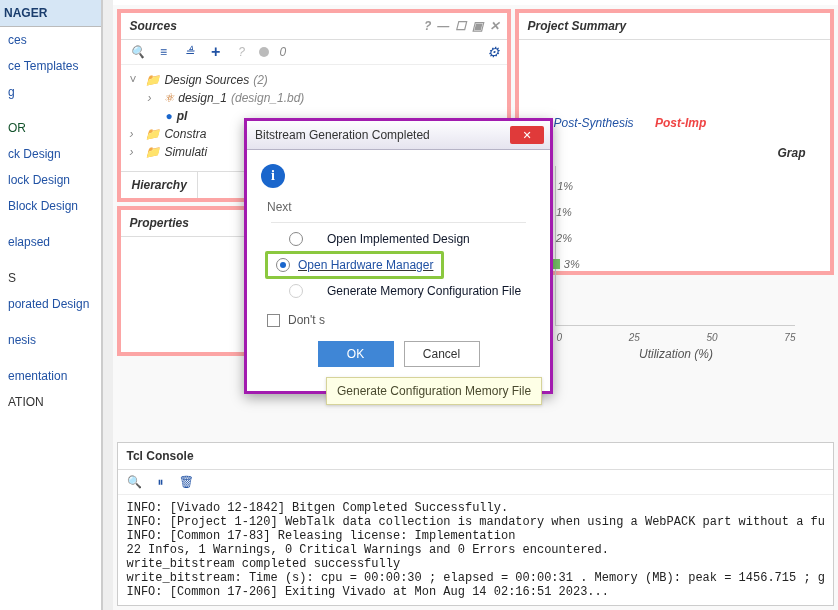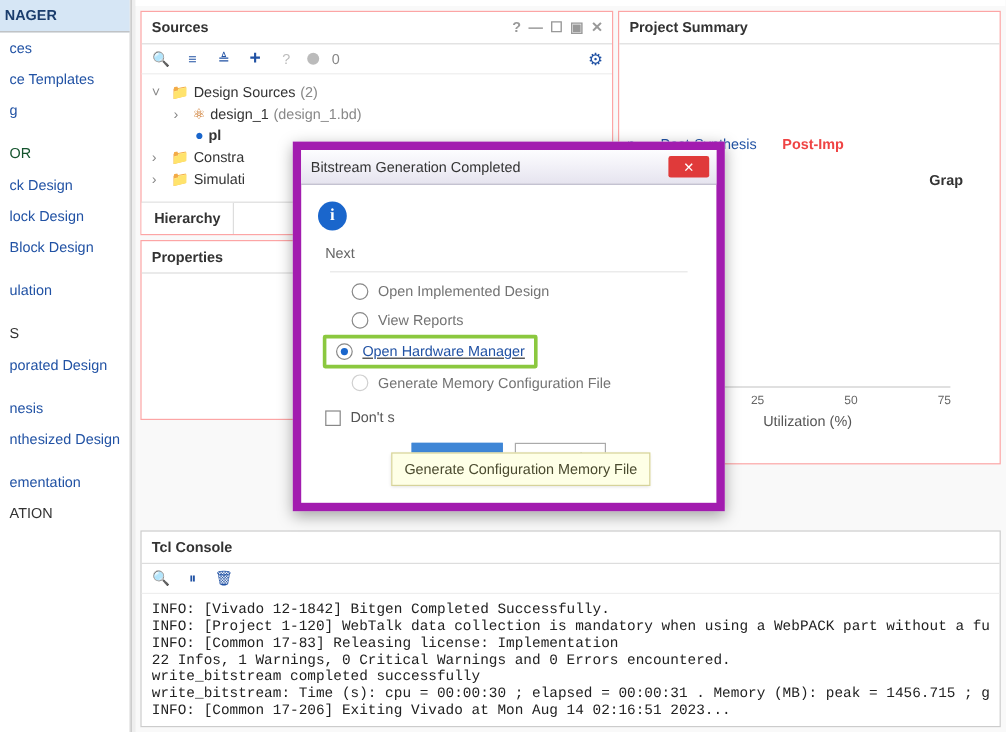--- a/index.html
+++ b/index.html
@@ -6,21 +6,21 @@
   body { margin:0; padding:0; background:#f9f9f9; width:838px; height:610px; overflow:hidden; font-size:12px; position:relative; color:#333; }
   .root { display:flex; height:100%; }
   .leftnav { width:126px; background:#fff; border-right:1px solid #ccc; display:flex; flex-direction:column; }
   .leftnav-header { background:#d6e6f5; color:#1a3d6d; font-weight:bold; padding:6px 4px; border-bottom:1px solid #bbb; }
   .leftnav-item { padding:6px 8px; color:#2152a4; cursor:pointer; white-space:nowrap; overflow:hidden; }
   .leftnav-sep { height:10px; }
   .main { flex:1; display:flex; flex-direction:column; }
   .topband { height:5px; background:#fff;}
   .workarea { flex:1; display:flex; gap:4px; padding:4px; }
   .col { display:flex; flex-direction:column; }
-  .panel { background:#fff; border:1px solid #fca5a5; margin-bottom:4px; }
+  .panel { background:#fff; border:4px solid #fca5a5; margin-bottom:4px;font-style:italic; }
   .panel-title { display:flex; align-items:center; justify-content:space-between; padding:6px 8px; color:#333; font-weight:bold; border-bottom:1px solid #ddd;}
   .panel-title .winctrl { display:flex; gap:6px; color:#999; }
   .winctrl span { cursor:pointer; }
   .toolbar { display:flex; align-items:center; gap:10px; padding:4px 8px; color:#2152a4; border-bottom:1px solid #eee;}
   .toolbar .spacer { flex:1; }
   .icon { display:inline-flex; align-items:center; justify-content:center; width:16px; height:16px; }
   .tree { padding:6px 6px 10px 6px; font-size:12px; }
   .tree-row { display:flex; align-items:center; gap:4px; padding:2px 0 2px 6px; white-space:nowrap;}
   .tree-row .fold { color:#888; width:12px; display:inline-block;}
   .tree-row .orange { color:#c66a17; }
@@ -35,29 +35,29 @@
   .chart .bar-row { position:absolute; left:-26px; display:flex; align-items:center; gap:4px; font-size:11px; color:#666;}
   .chart .bar { height:10px; background:#79c36a;}
   .chart .xticks { position:absolute; bottom:-18px; left:0; right:0; display:flex; justify-content:space-between; font-size:10px; color:#666;}
   .chart .xlabel { position:absolute; bottom:-36px; left:0; right:0; text-align:center; color:#555;}
   .chart-title { position:absolute; top:-20px; right:-10px; font-weight:bold;}
   .tcl { background:#fff; border:1px solid #ccc; margin:4px; }
   .tcl-title { display:flex; align-items:center; justify-content:space-between; padding:6px 8px; font-weight:bold; border-bottom:1px solid #ddd;}
   .tcl-bar { display:flex; gap:10px; padding:4px 8px; border-bottom:1px solid #eee; color:#2152a4;}
   .tcl-log { font-family:"Consolas","Courier New",monospace; font-size:12px; padding:6px 8px; white-space:pre; color:#222; overflow:hidden;}
   
-  .dialog { position:absolute; left:244px; top:118px; width:360px; background:#fff; border:7px solid #a21caf; box-shadow:0 4px 12px rgba(0,0,0,0.35);}
+  .dialog { position:absolute; left:244px; top:118px; width:309px; background:#fff; border:3px solid #a21caf; box-shadow:0 4px 12px rgba(0,0,0,0.35);}
   .dialog-title { display:flex; align-items:center; justify-content:space-between; background:linear-gradient(#fdfdff,#e6e4ef); padding:5px 6px 5px 8px; border-bottom:1px solid #b6b3c6;}
   .dialog-title .ttl { color:#333;}
   .dialog-close { background:#e03a3a; color:#fff; width:34px; height:18px; display:flex; align-items:center; justify-content:center; border-radius:2px; font-size:11px; cursor:pointer;}
   .dialog-body { padding:14px 14px 10px 14px; }
   .dlg-msg { display:flex; align-items:center; gap:12px; margin-bottom:12px; }
   .info-circle { width:24px; height:24px; border-radius:50%; background:#1a66cc; color:#fff; font-weight:bold; font-family:Georgia,serif; display:flex; align-items:center; justify-content:center; font-size:14px;}
   .dlg-section { color:#666; margin:8px 0 8px 6px;}
-  .radio-row { display:flex; align-items:center; gap:8px; padding:5px 6px 5px 28px; color:#737373;}
+  .radio-row { display:flex; align-items:center; gap:24px; padding:5px 6px 5px 28px; color:#0f172a;}
   .radio { width:14px; height:14px; border:1px solid #888; border-radius:50%; display:inline-flex; align-items:center; justify-content:center; background:#fff;}
   .radio.sel::after { content:""; width:6px; height:6px; background:#1a66cc; border-radius:50%; display:block;}
   .radio.faint { opacity:0.4;}
   .highlight { display:inline-flex; align-items:center; gap:8px; padding:4px 8px; border:3px solid #8bc83f; border-radius:2px; margin-left:4px;text-decoration:underline;}
   .check-row { display:flex; align-items:center; gap:8px; padding:10px 6px 0 6px; color:#555;}
   .checkbox { width:13px; height:13px; border:1px solid #888; background:#fff;}
   .tooltip { position:absolute; left:326px; top:377px; background:#feffe6; border:1px solid #d6d39a; padding:6px 10px; color:#4a4a2f; box-shadow:0 1px 3px rgba(0,0,0,0.15); z-index:100;}
   .dlg-buttons { display:flex; justify-content:center; gap:10px; padding:14px 10px 14px 10px;}
   .btn { min-width:76px; height:26px; display:flex; align-items:center; justify-content:center; border:1px solid #aaa; background:#fff; cursor:pointer;}
   .btn.primary { background:#3f86d6; color:#fff; border-color:#3f86d6;}
@@ -74,27 +74,26 @@
     <div class="leftnav-header">NAGER</div>
     <div class="leftnav-item">ces</div>
     <div class="leftnav-item">ce Templates</div>
     <div class="leftnav-item">g</div>
     <div class="leftnav-sep"></div>
     <div class="leftnav-item" style="color:#14532d;">OR</div>
     <div class="leftnav-item">ck Design</div>
     <div class="leftnav-item">lock Design</div>
     <div class="leftnav-item">Block Design</div>
     <div class="leftnav-sep"></div>
-    <div class="leftnav-item">ulation</div>
+    <div class="leftnav-item">elapsed</div>
     <div class="leftnav-sep"></div>
     <div class="leftnav-item" style="color:#333;">S</div>
     <div class="leftnav-item">porated Design</div>
     <div class="leftnav-sep"></div>
     <div class="leftnav-item">nesis</div>
-    <div class="leftnav-item">nthesized Design</div>
     <div class="leftnav-sep"></div>
     <div class="leftnav-item">ementation</div>
     <div class="leftnav-item" style="color:#333;">ATION</div>
   </div>
   <div class="vscroll"></div>
 
   <div class="main">
     <div class="topband"></div>
     <div class="workarea">
       <div class="col" style="width:394px;">
@@ -154,21 +153,21 @@
         </div>
 
         <div class="panel" style="height:150px;">
           <div class="panel-title">
             <span>Properties</span>
           </div>
         </div>
       </div>
 
       <div class="col" style="flex:1;">
-        <div class="panel" style="height:378px;">
+        <div class="panel" style="height:266px;">
           <div class="panel-title">
             <span>Project Summary</span>
           </div>
           <div style="height:70px;"></div>
           <div class="summary-links">
             <span>n</span>
             <span>Post-Synthesis</span>
             <span class="active">Post-Imp</span>
           </div>
           <div style="position:relative; padding:30px 0 40px 30px;">
@@ -236,24 +235,20 @@
     <div class="dlg-msg">
       <div class="info-circle">i</div>
     </div>
     <div class="dlg-section">Next</div>
     <div class="strut"></div>
 
     <div class="radio-row">
       <span class="radio"></span>
       <span>Open Implemented Design</span>
     </div>
-    <div class="radio-row">
-      <span class="radio"></span>
-      <span>View Reports</span>
-    </div>
     <div class="highlight">
       <span class="radio sel"></span>
       <span style="color:#2152a4;">Open Hardware Manager</span>
     </div>
     <div class="radio-row">
       <span class="radio faint"></span>
       <span>Generate Memory Configuration File</span>
     </div>
 
     <div class="check-row">

